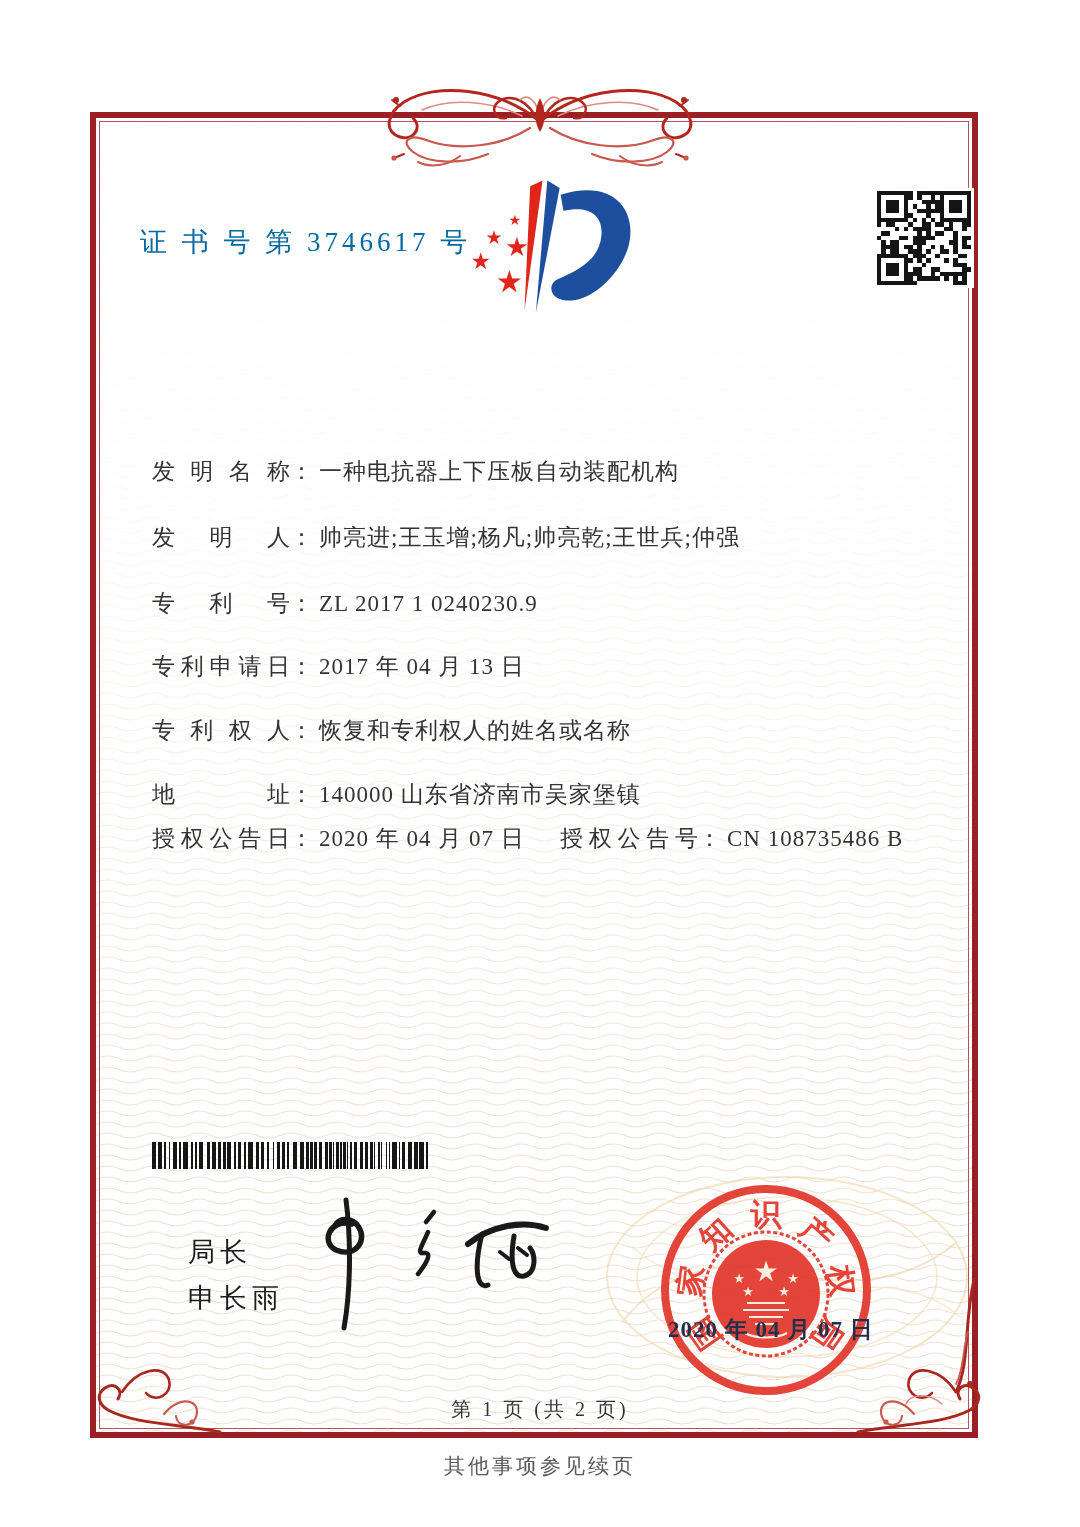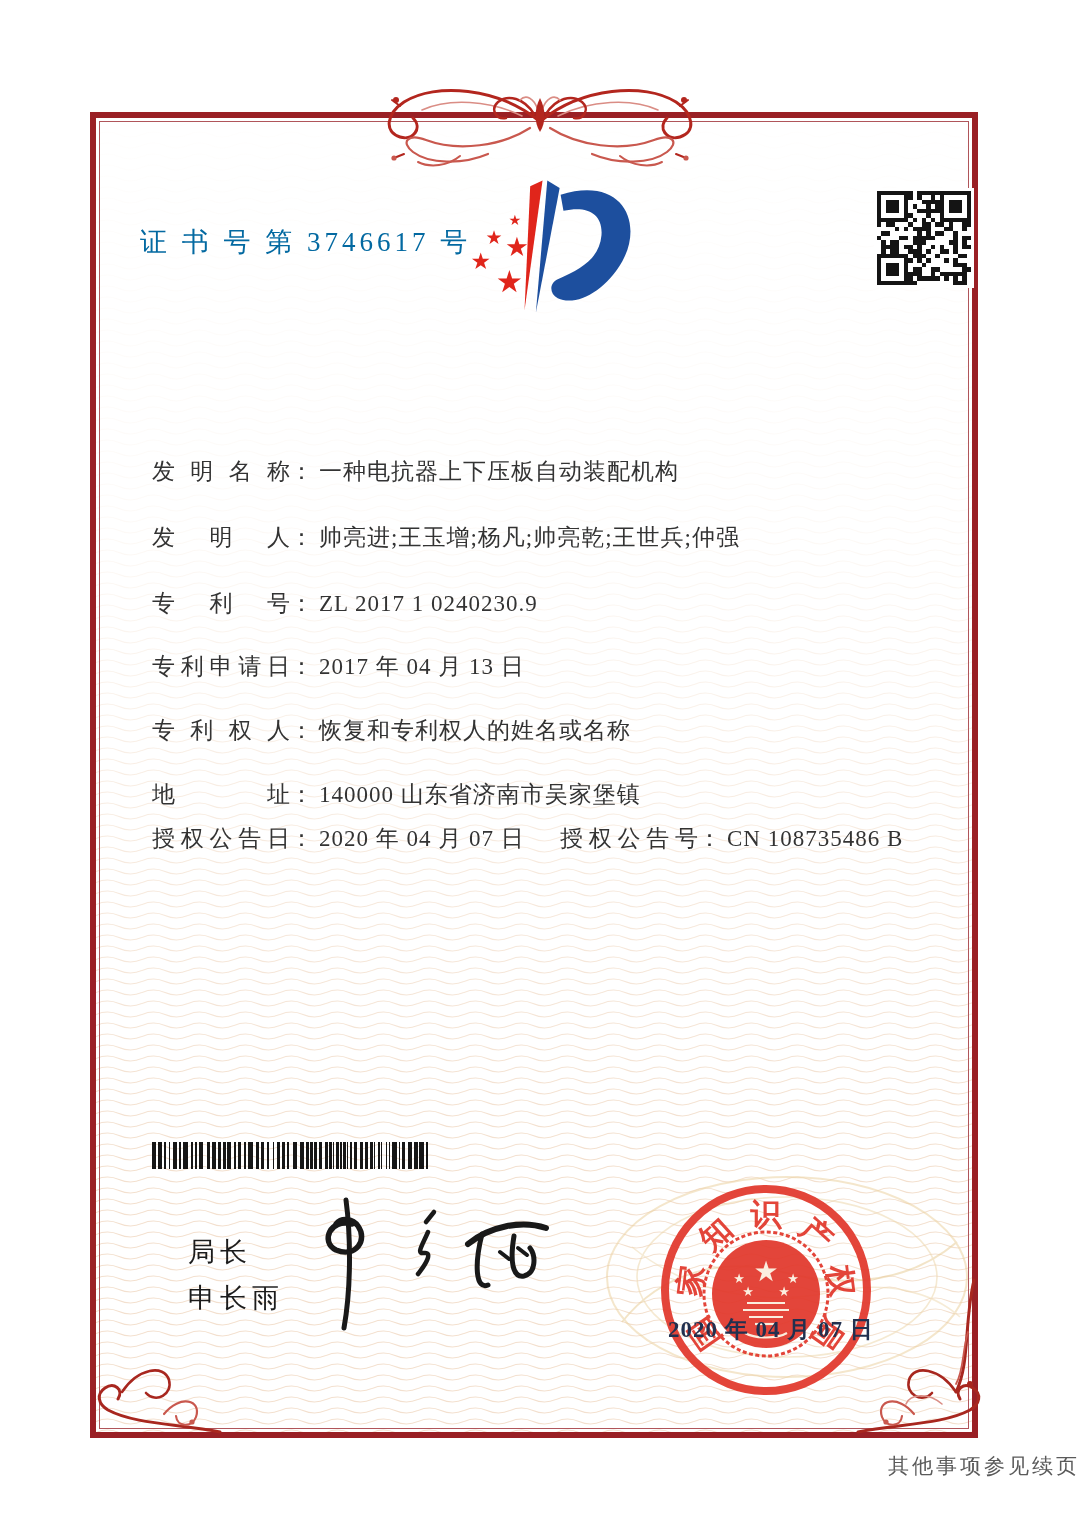--- a/index.html
+++ b/index.html
@@ -45,21 +45,21 @@
   .barcode i{display:inline-block;height:100%;background:#161616;vertical-align:top;}
   .officer{position:absolute;left:158px;z-index:2;font-family:"Liberation Sans","DejaVu Sans",sans-serif;
            font-size:27px;letter-spacing:5px;color:#1c1c1c;margin-left:30px;}
   .officer.t1{top:1234px;} .officer.t2{top:1280px;}
   .signature{position:absolute;left:268px;top:1188px;z-index:2;}
   .seal{position:absolute;left:655px;top:1177px;z-index:3;opacity:.94;}
   .seal-date{position:absolute;left:668px;top:1314px;width:220px;z-index:4;font-weight:700;
              font-size:23px;letter-spacing:1px;color:#22304f;white-space:nowrap;}
   .page-info{position:absolute;left:0;top:1396px;width:1080px;text-align:center;font-size:20px;
              letter-spacing:3px;color:#333;z-index:2;}
-  .footer-note{position:absolute;left:0;top:1452px;width:1080px;text-align:right;font-size:21px;
+  .footer-note{position:absolute;left:0;top:1452px;width:1080px;text-align:center;font-size:21px;
                letter-spacing:3px;color:#5a5a5a;z-index:2;}
   .sealtxt{font-size:31px;font-weight:700;fill:#e23a2e;font-family:"Liberation Serif","DejaVu Serif",serif;}
 </style>
 </head>
 <body>
 
 <div class="page">
 
   <svg class="waves" width="876" height="1314" viewBox="0 0 876 1314" preserveAspectRatio="none">
     <defs>
@@ -664,15 +664,16 @@
         <path d="M92,126 h38"></path>
         <path d="M88,133 h46"></path>
         <path d="M94,140 h34"></path>
         <path d="M100,147 h22"></path>
         <path d="M90,156 a26,11 0 0 0 42,0"></path>
       </g>
     </g>
   </svg>
   <div class="seal-date">2020 年 04 月 07 日</div>
 
+  <div class="page-info">第 1 页 (共 2 页)</div>
   <div class="footer-note">其他事项参见续页</div>
 
 </div>
 
 </body></html>

